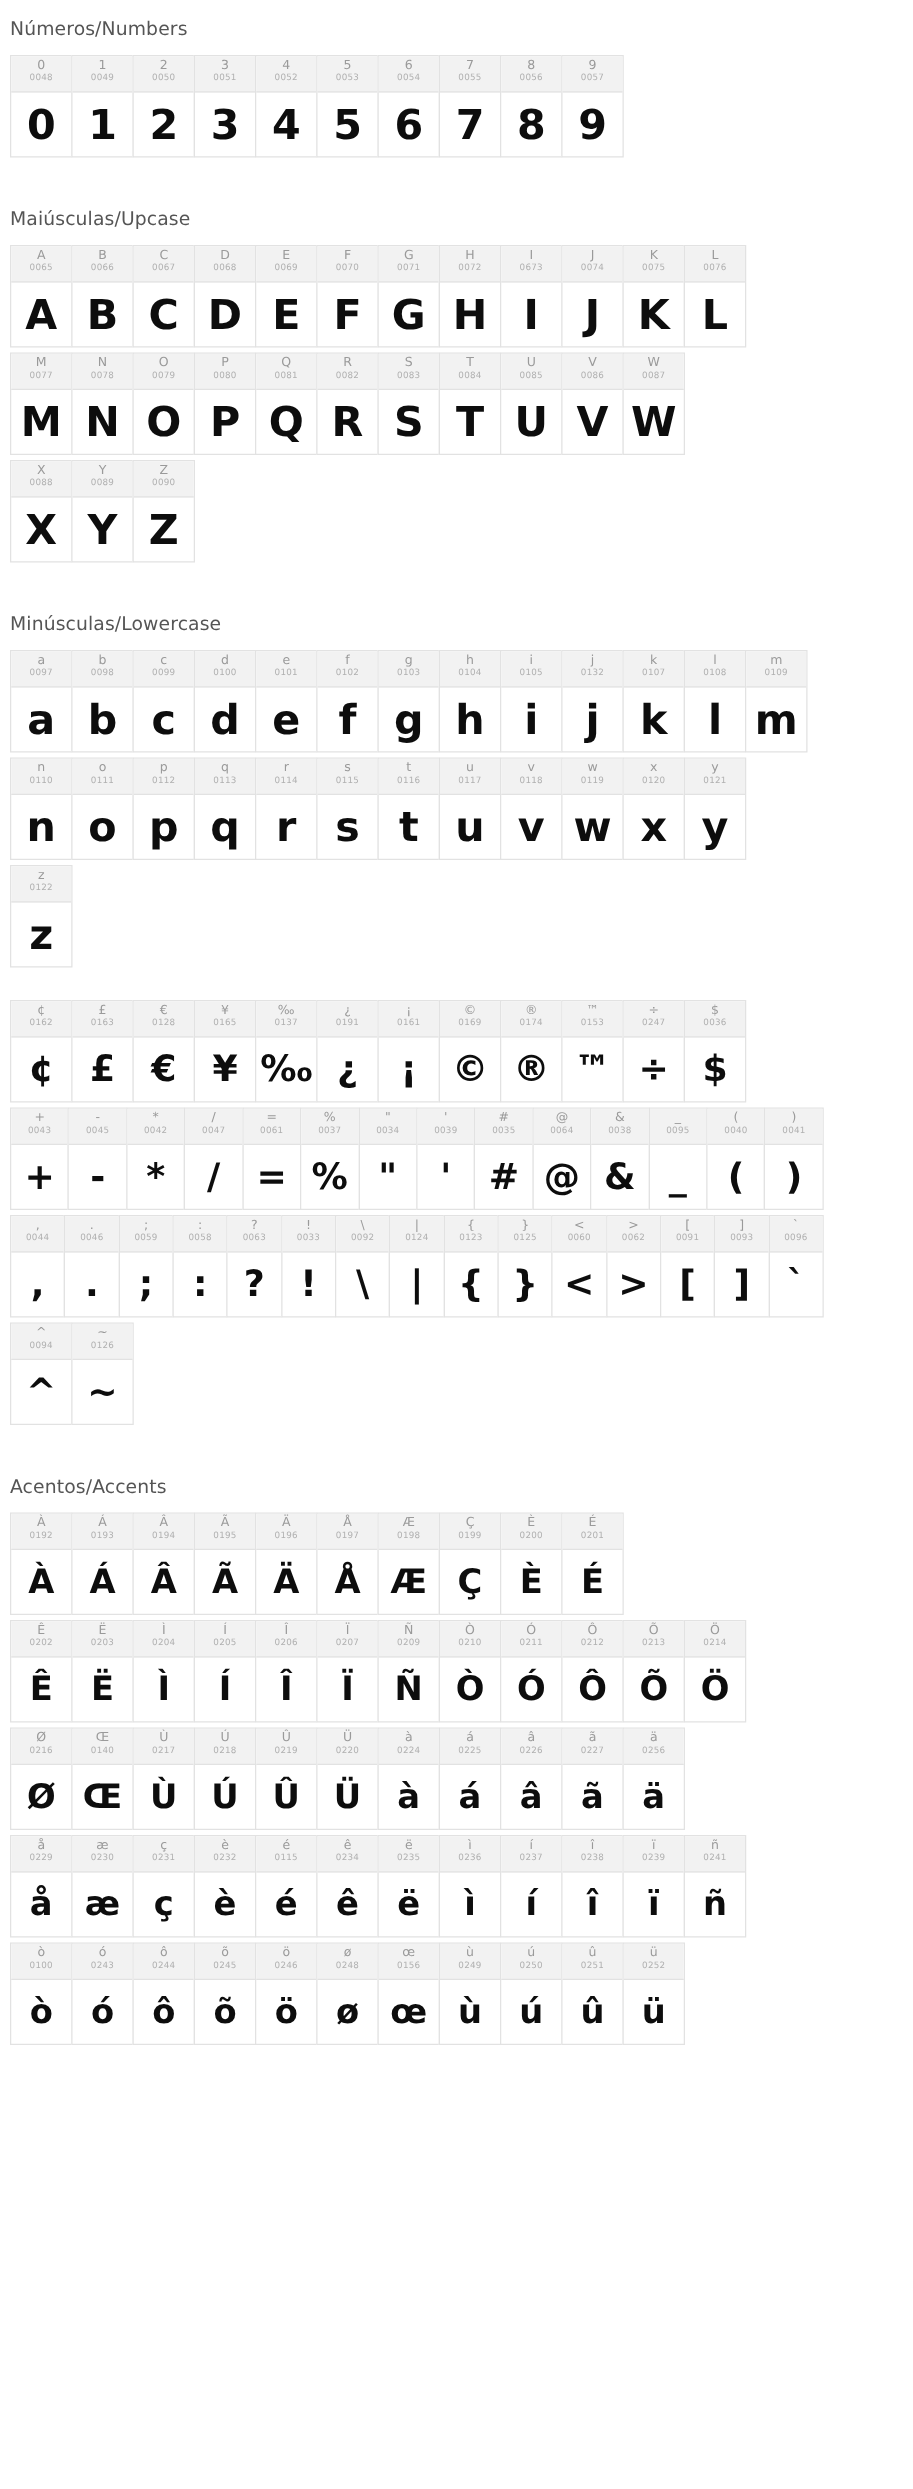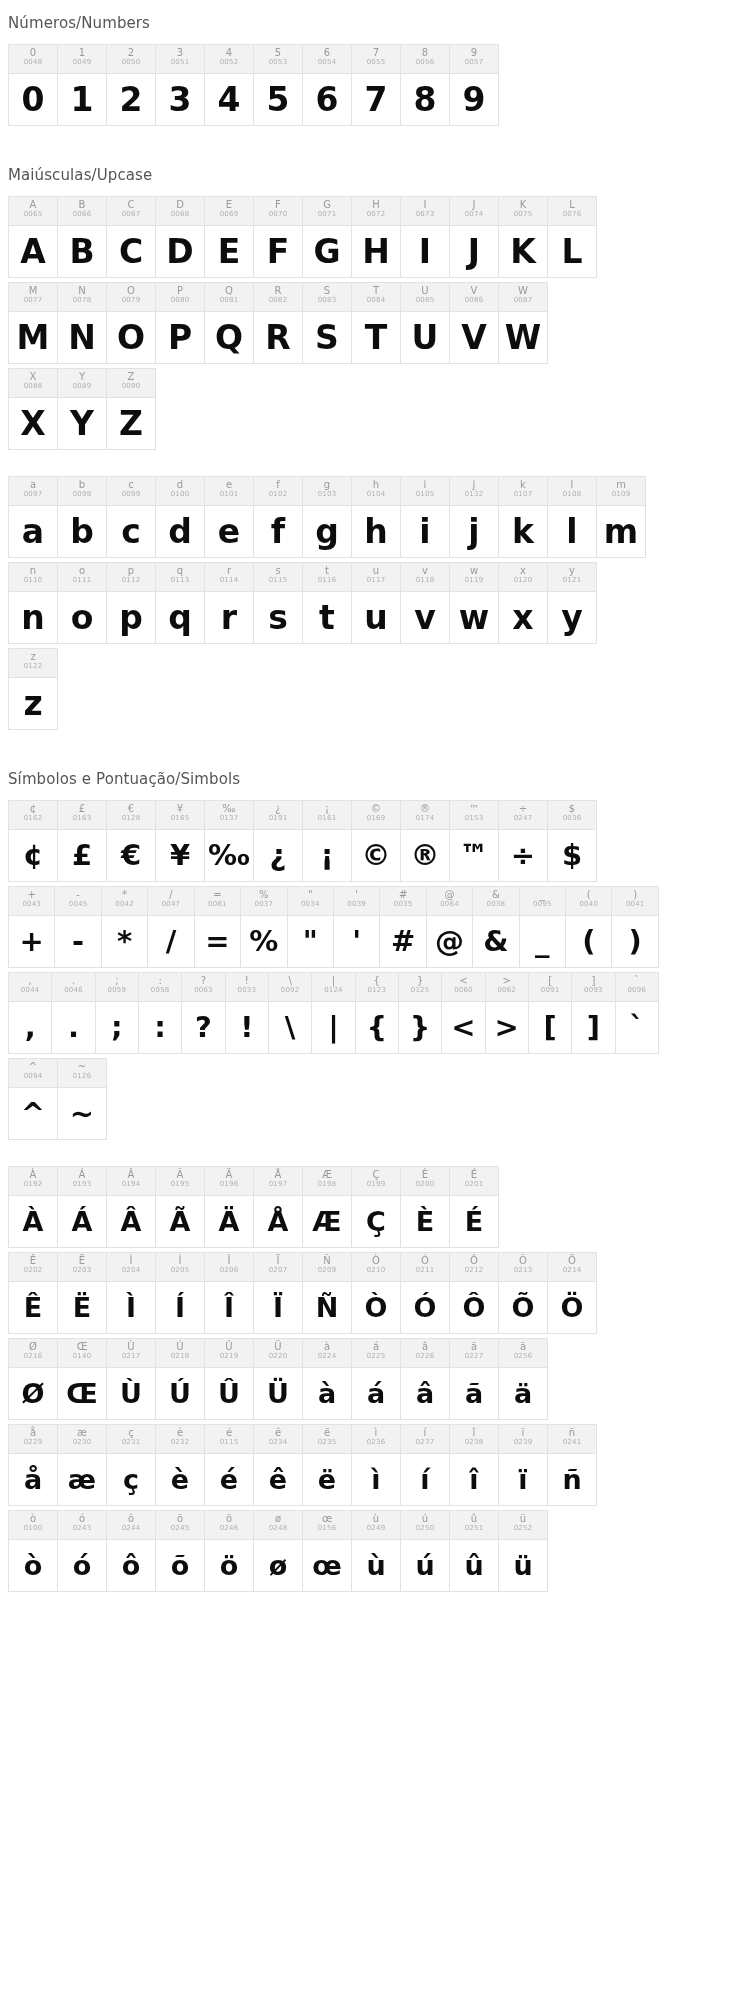--- a/index.html
+++ b/index.html
@@ -357,20 +357,21 @@
                 <span class="ch">Z</span>
                 <span class="code">0090</span>
               </div>
               <div class="big">Z</div>
             </div>
           </div>
         </div>
         <div class="spacer-lg"></div>
       </div>
       <div class="section">
+        <div class="section-title">Minúsculas/Lowercase</div>
         <div class="glyph-rows">
           <div class="row">
             <div class="cell">
               <div class="meta">
                 <span class="ch">a</span>
                 <span class="code">0097</span>
               </div>
               <div class="big">a</div>
             </div>
             <div class="cell">
@@ -550,21 +551,20 @@
                 <span class="ch">z</span>
                 <span class="code">0122</span>
               </div>
               <div class="big">z</div>
             </div>
           </div>
         </div>
         <div class="spacer-lg"></div>
       </div>
       <div class="section">
-        <div class="section-title">Símbolos e Pontuação/Simbols</div>
         <div class="glyph-rows">
           <div class="row">
             <div class="cell sym">
               <div class="meta">
                 <span class="ch">¢</span>
                 <span class="code">0162</span>
               </div>
               <div class="big">¢</div>
             </div>
             <div class="cell sym">
@@ -865,20 +865,21 @@
                 <span class="ch">~</span>
                 <span class="code">0126</span>
               </div>
               <div class="big">~</div>
             </div>
           </div>
         </div>
         <div class="spacer-lg"></div>
       </div>
       <div class="section">
+        <div class="section-title">Acentos/Accents</div>
         <div class="glyph-rows">
           <div class="row">
             <div class="cell acc">
               <div class="meta">
                 <span class="ch">À</span>
                 <span class="code">0192</span>
               </div>
               <div class="big">À</div>
             </div>
             <div class="cell acc">

